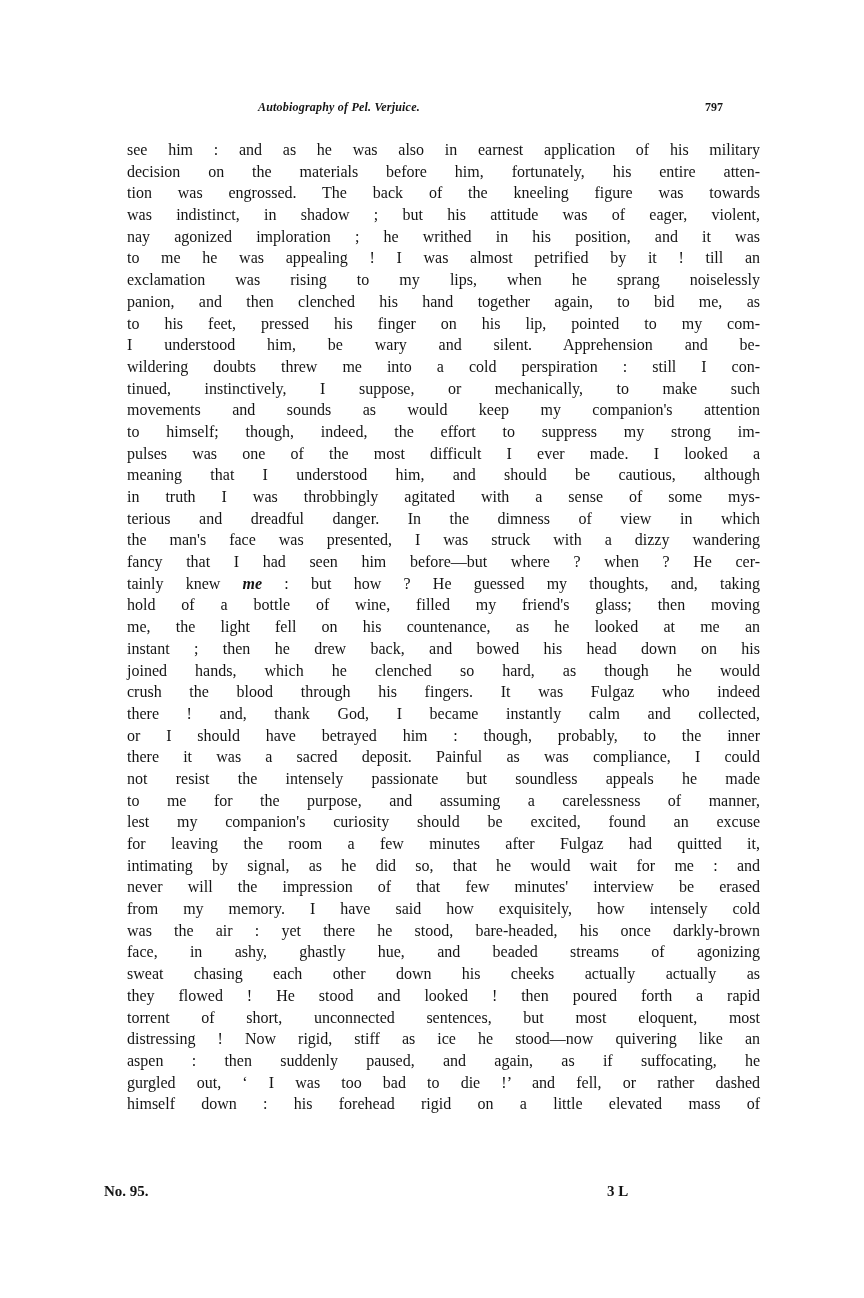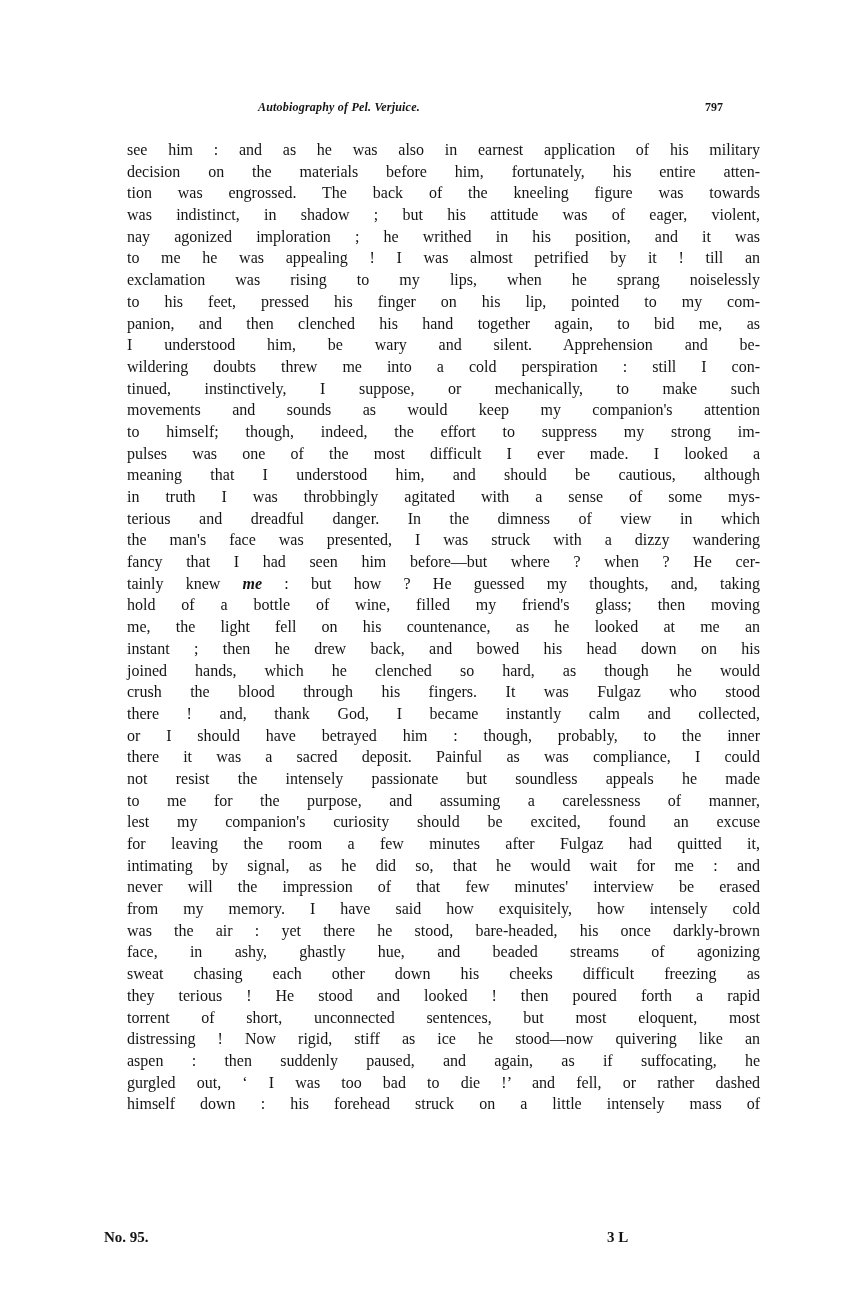--- a/index.html
+++ b/index.html
@@ -11,78 +11,78 @@
   }
   .running-title { position: absolute; left: 168px; top: 0; font-style: italic; letter-spacing: 0.2px; }
   .page-number { position: absolute; right: 0; top: 0; }
   .body-text { position: absolute; top: 139px; left: 0; width: 633px; }
   .line {
     font-family: "Liberation Serif", serif; font-size: 16px; line-height: 21.7px; height: 21.7px;
     text-align: justify; text-align-last: justify; white-space: nowrap; overflow: visible;
     display: block; width: 633px; margin-left: 37px;
   }
   .footer { position: absolute; top: 1183px; left: 0; width: 633px; height: 20px;
-    font-family: "Liberation Serif", serif; font-size: 15px; font-weight: bold; margin-top: 46px; }
+    font-family: "Liberation Serif", serif; font-size: 15px; font-weight: bold; }
   .signature-no { position: absolute; left: 14px; top: 0; }
   .signature-mark { position: absolute; left: 517px; top: 0; }
 </style>
 </head>
 <body>
 
 <div class="page">
   <div class="running-head">
     <span class="running-title">Autobiography of Pel. Verjuice.</span>
     <span class="page-number">797</span>
   </div>
 
   <div class="body-text" id="body-text">
       <div class="line">see him : and as he was also in earnest application of his military</div>
       <div class="line">decision on the materials before him, fortunately, his entire atten-</div>
       <div class="line">tion was engrossed. The back of the kneeling figure was towards</div>
       <div class="line">was indistinct, in shadow ; but his attitude was of eager, violent,</div>
       <div class="line">nay agonized imploration ; he writhed in his position, and it was</div>
       <div class="line">to me he was appealing ! I was almost petrified by it ! till an</div>
       <div class="line">exclamation was rising to my lips, when he sprang noiselessly</div>
+      <div class="line">panion, and then clenched his hand together again, to bid me, as</div>
       <div class="line">to his feet, pressed his finger on his lip, pointed to my com-</div>
-      <div class="line">panion, and then clenched his hand together again, to bid me, as</div>
       <div class="line">I understood him, be wary and silent. Apprehension and be-</div>
       <div class="line">wildering doubts threw me into a cold perspiration : still I con-</div>
       <div class="line">tinued, instinctively, I suppose, or mechanically, to make such</div>
       <div class="line">movements and sounds as would keep my companion's attention</div>
       <div class="line">to himself; though, indeed, the effort to suppress my strong im-</div>
       <div class="line">pulses was one of the most difficult I ever made. I looked a</div>
       <div class="line">meaning that I understood him, and should be cautious, although</div>
       <div class="line">in truth I was throbbingly agitated with a sense of some mys-</div>
       <div class="line">terious and dreadful danger. In the dimness of view in which</div>
       <div class="line">the man's face was presented, I was struck with a dizzy wandering</div>
       <div class="line">fancy that I had seen him before—but where ? when ? He cer-</div>
       <div class="line">tainly knew <i style="font-weight: bold;">me</i> : but how ? He guessed my thoughts, and, taking</div>
       <div class="line">hold of a bottle of wine, filled my friend's glass; then moving</div>
       <div class="line">me, the light fell on his countenance, as he looked at me an</div>
       <div class="line">instant ; then he drew back, and bowed his head down on his</div>
       <div class="line">joined hands, which he clenched so hard, as though he would</div>
-      <div class="line">crush the blood through his fingers. It was Fulgaz who stood</div>
+      <div class="line">crush the blood through his fingers. It was Fulgaz who indeed</div>
       <div class="line">there ! and, thank God, I became instantly calm and collected,</div>
       <div class="line">or I should have betrayed him : though, probably, to the inner</div>
       <div class="line">there it was a sacred deposit. Painful as was compliance, I could</div>
       <div class="line">not resist the intensely passionate but soundless appeals he made</div>
       <div class="line">to me for the purpose, and assuming a carelessness of manner,</div>
       <div class="line">lest my companion's curiosity should be excited, found an excuse</div>
       <div class="line">for leaving the room a few minutes after Fulgaz had quitted it,</div>
       <div class="line">intimating by signal, as he did so, that he would wait for me : and</div>
       <div class="line">never will the impression of that few minutes' interview be erased</div>
       <div class="line">from my memory. I have said how exquisitely, how intensely cold</div>
       <div class="line">was the air : yet there he stood, bare-headed, his once darkly-brown</div>
       <div class="line">face, in ashy, ghastly hue, and beaded streams of agonizing</div>
-      <div class="line">sweat chasing each other down his cheeks difficult freezing as</div>
-      <div class="line">they terious ! He stood and looked ! then poured forth a rapid</div>
+      <div class="line">sweat chasing each other down his cheeks actually actually as</div>
+      <div class="line">they flowed ! He stood and looked ! then poured forth a rapid</div>
       <div class="line">torrent of short, unconnected sentences, but most eloquent, most</div>
       <div class="line">distressing ! Now rigid, stiff as ice he stood—now quivering like an</div>
       <div class="line">aspen : then suddenly paused, and again, as if suffocating, he</div>
       <div class="line">gurgled out, ‘ I was too bad to die !’ and fell, or rather dashed</div>
-      <div class="line">himself down : his forehead struck on a little intensely mass of</div>
+      <div class="line">himself down : his forehead rigid on a little elevated mass of</div>
     </div>
 
   <div class="footer">
     <span class="signature-no">No. 95.</span>
     <span class="signature-mark">3 L</span>
   </div>
 </div>
 
 </body></html>

